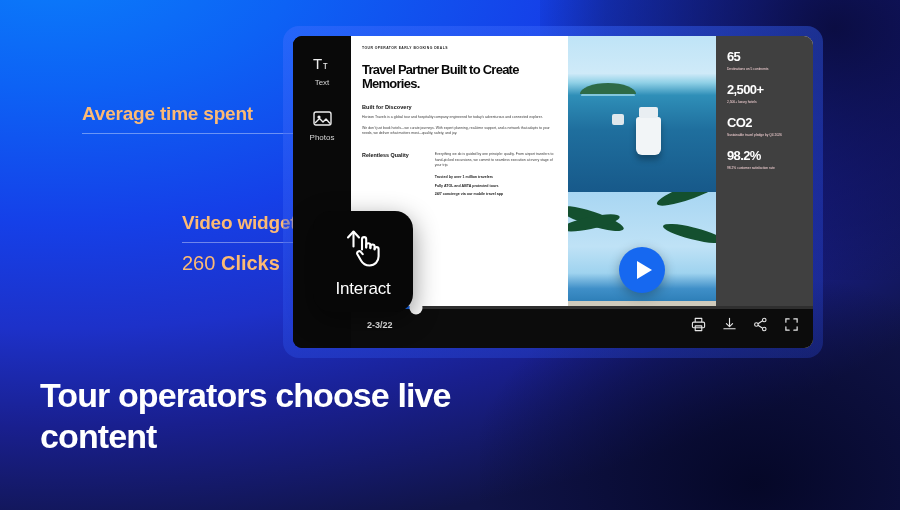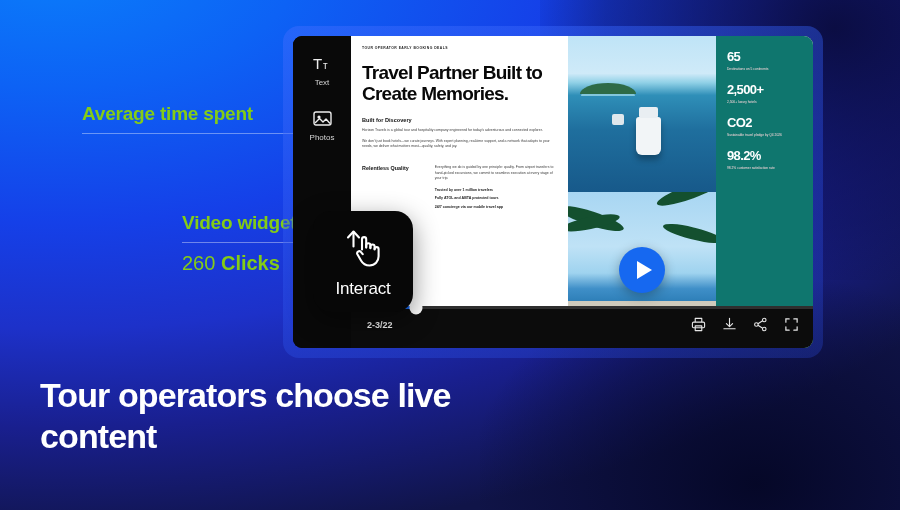--- a/index.html
+++ b/index.html
@@ -23,21 +23,21 @@
     width: 420px; height: 360px;
     background: radial-gradient(ellipse at 70% 30%, rgba(8,8,48,.85) 0%, rgba(10,12,60,.35) 55%, rgba(10,12,60,0) 75%);
   }
   .bg-dark-corner2 {
     position: absolute; right: -40px; bottom: -110px;
     width: 460px; height: 340px;
     background: radial-gradient(ellipse at 60% 60%, rgba(4,6,36,.9) 0%, rgba(8,10,50,.4) 50%, rgba(8,10,50,0) 74%);
   }
 
   
-  .stat { position: absolute; color: #84cc16; }
+  .stat { position: absolute; color: #fdba74; }
   .stat .label {
     font-size: 19px; font-weight: bold; letter-spacing: -0.2px;
     padding-bottom: 8px; white-space: nowrap;
   }
   .stat .rule {
     height: 1px; background: rgba(255,255,255,.38); width: 100%;
   }
   .stat .value {
     font-size: 20px; font-weight: 400; padding-top: 9px; white-space: nowrap;
   }
@@ -86,21 +86,21 @@
   }
   .doc-left {
     width: 47%; padding: 10px 10px 8px 11px; position: relative;
     display: flex; flex-direction: column;
   }
   .eyebrow {
     font-size: 3.4px; letter-spacing: .45px; color: #1c1c1c; font-weight: bold;
     margin-bottom: 13px;
   }
   .doc-h1 {
-    font-size: 19px; line-height: 1.08; font-weight: bold; color: #080808;
+    font-size: 13px; line-height: 1.08; font-weight: bold; color: #080808;
     letter-spacing: -0.75px; margin-bottom: 13px;
   }
   .sec-title { font-size: 5.6px; font-weight: bold; color: #111; margin-bottom: 5px; }
   .sec-p {
     font-size: 3.5px; line-height: 1.62; color: #3b3b3b; margin-bottom: 5px;
   }
   .two-col { display: flex; gap: 8px; margin-top: 10px; }
   .two-col .c1 { width: 33%; font-size: 5.4px; font-weight: bold; color: #111; line-height: 1.25; }
   .two-col .c2 { flex: 1; }
   .bullets { margin-top: 6px; }
@@ -157,21 +157,21 @@
   }
   .play-btn .tri {
     width: 0; height: 0; margin-left: 4px;
     border-left: 15px solid #fff;
     border-top: 9px solid transparent;
     border-bottom: 9px solid transparent;
   }
 
   
   .doc-stats {
-    width: 21%; background: #0f766e; color: #fff;
+    width: 21%; background: #404040; color: #fff;
     padding: 14px 10px 1px 11px; display: flex; flex-direction: column;
   }
   .rstat { margin-bottom: 11px; }
   .rstat .n { font-size: 13px; font-weight: bold; letter-spacing: -0.6px; line-height: 1; }
   .rstat .c { font-size: 3.3px; line-height: 1.55; margin-top: 4px; color: #ffdadd; }
   .deals-btn {
     margin-top: auto; align-self: flex-start;
     background: #0a0a0a; color: #fff; border: none;
     font-size: 4.6px; font-weight: bold;
     padding: 5px 9px; border-radius: 20px; white-space: nowrap;

